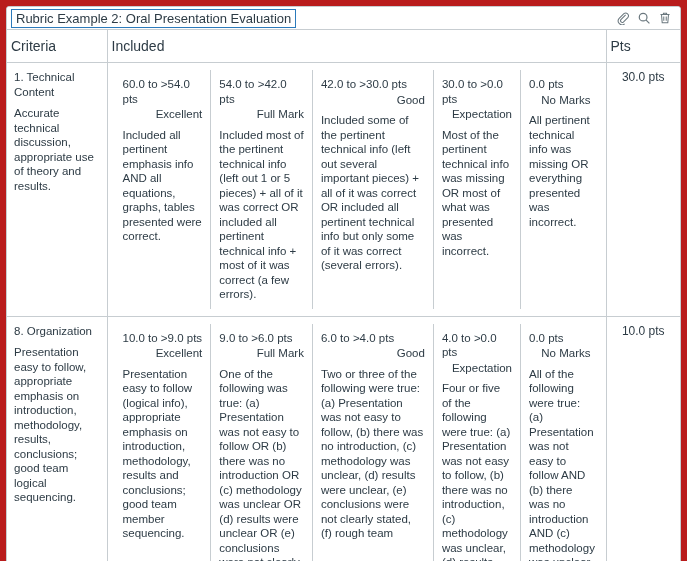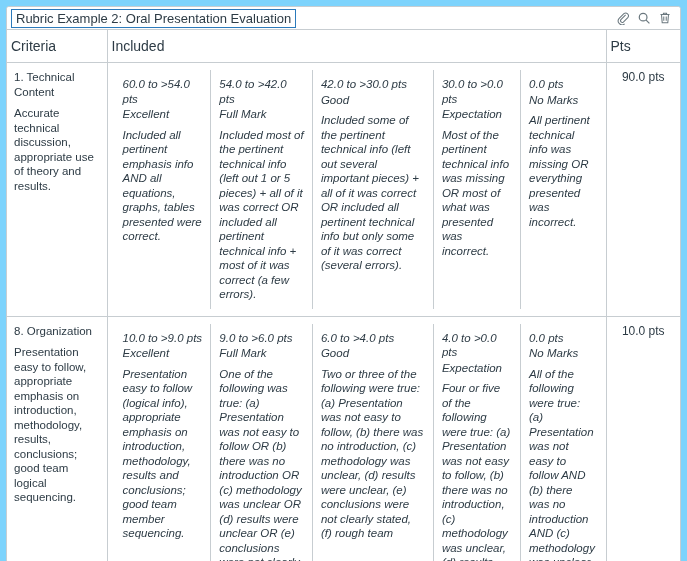--- a/index.html
+++ b/index.html
@@ -6,21 +6,21 @@
     margin: 0;
     padding: 0;
     background: #ffffff;
     font-family: "Liberation Sans", sans-serif;
   }
   #page {
     width: 687px;
     height: 561px;
     position: relative;
     overflow: hidden;
-    background: #7dd3fc;
+    background: #b91c1c;
     box-sizing: border-box;
   }
   .rubric-wrap {
     margin: 6px 6px 0 6px;
     border: 1px solid #c7cdd1;
     border-radius: 3px;
     overflow: hidden;
     background: #fff;
   }
   .rubric-header {
@@ -81,34 +81,33 @@
     padding: 7px 7px 7px 7px;
     line-height: 14.5px;
     background: #fff;
   }
   table.rubric tr > *:first-child { border-left: none; }
   table.rubric tr > *:last-child { border-right: none; }
 
   .crit-title { margin-bottom: 7px; }
   .crit-desc { }
   .rating-points { margin-bottom: 1px; }
-  .rating-label { margin-bottom: 6px; }
+  .rating-label { margin-bottom: 6px; text-align: right; }
   .rating-desc { }
   .pts-cell {
     text-align: center;
     vertical-align: middle;
     font-size: 12px;
   }
   .ratings-inner {
     display: flex;
     width: 100%;
   }
   .ratings-inner > div {
     box-sizing: border-box;
-    font-style: italic;
   }
   td.ratings-td { padding: 0; }
   .rating-col {
     padding: 7px 8px;
     border-right: 1px solid #c7cdd1;
   }
   .rating-col:last-child { border-right: none; }
 </style>
 </head>
 <body>
@@ -182,21 +181,21 @@
                 <div class="rating-label">Expectation</div>
                 <div class="rating-desc">Most of the pertinent technical info was missing OR most of what was presented was incorrect.</div>
               </div>
               <div class="rating-col" style="width:16%">
                 <div class="rating-points">0.0 pts</div>
                 <div class="rating-label">No Marks</div>
                 <div class="rating-desc">All pertinent technical info was missing OR everything presented was incorrect.</div>
               </div>
             </div>
           </td>
-          <td class="pts-cell">90.0 pts</td>
+          <td class="pts-cell">30.0 pts</td>
         </tr>
         <tr>
           <td>
             <div class="crit-title">8. Organization</div>
             <div class="crit-desc">Presentation easy to follow, appropriate emphasis on introduction, methodology, results, conclusions; good team logical sequencing.</div>
           </td>
           <td class="ratings-td">
             <div class="ratings-inner">
               <div class="rating-col" style="width:20%">
                 <div class="rating-points">10.0 to &gt;9.0 pts</div>

